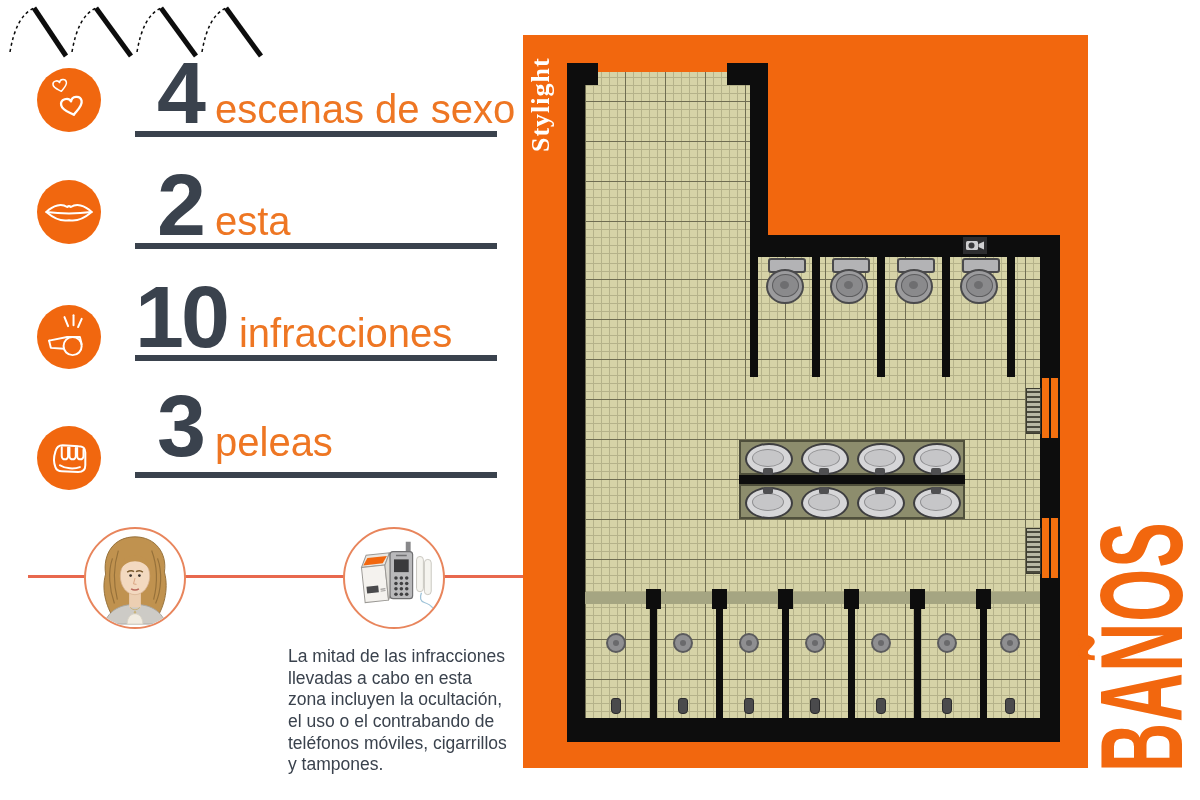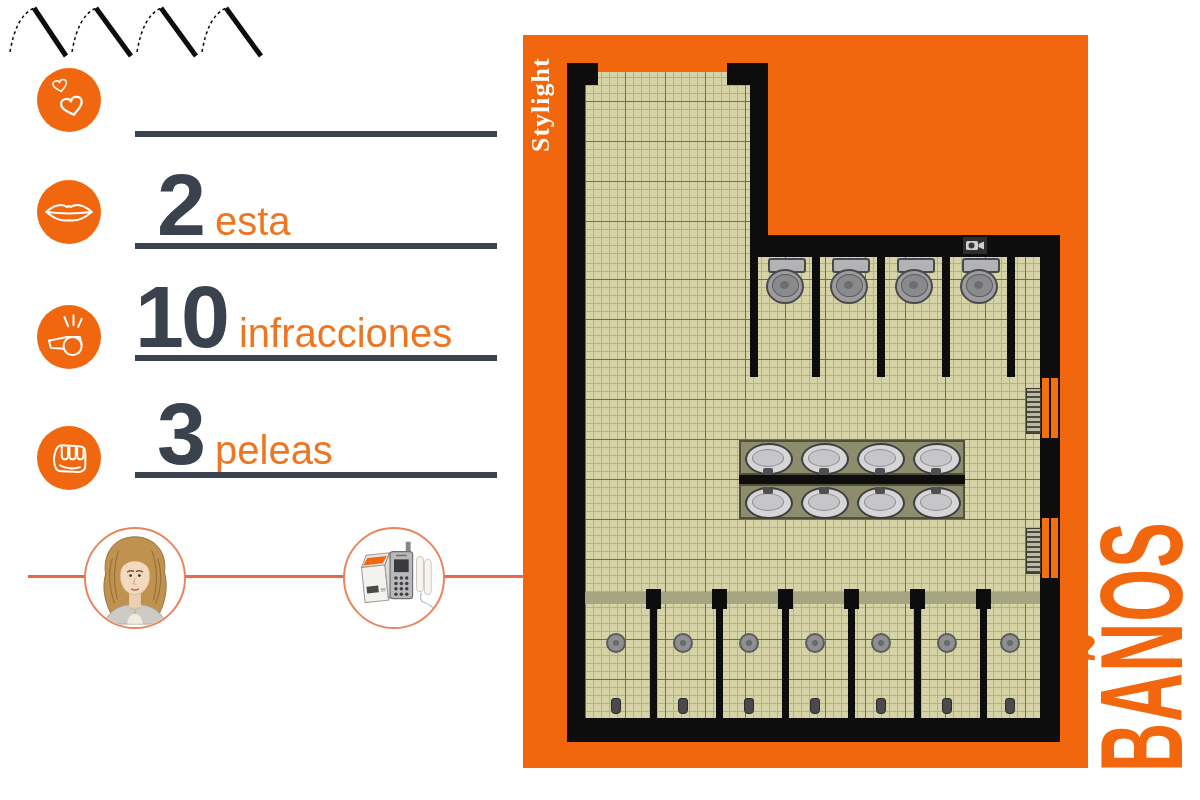--- a/index.html
+++ b/index.html
@@ -62,20 +62,21 @@
 <body>
 
 <div id="stage">
 
   <div class="stat-circle" style="top:68px">
     <svg viewBox="0 0 64 64">
       <path transform="translate(22,15) rotate(-12) scale(0.75)" d="M0 -3 C -1.5 -8 -10 -7.5 -10 -1.5 C -10 3.5 -4 6.5 0 10 C 4 6.5 10 3.5 10 -1.5 C 10 -7.5 1.5 -8 0 -3 Z"></path>
       <path transform="translate(35,37) rotate(-12) scale(1.15)" d="M0 -3 C -1.5 -8 -10 -7.5 -10 -1.5 C -10 3.5 -4 6.5 0 10 C 4 6.5 10 3.5 10 -1.5 C 10 -7.5 1.5 -8 0 -3 Z"></path>
     </svg>
   </div>
+  <div class="stat-line" style="top:49px"><span class="stat-num">4</span><span class="stat-label">escenas de sexo</span></div>
   <div class="stat-rule" style="top:131px"></div>
 
   <div class="stat-circle" style="top:180px">
     <svg viewBox="0 0 64 64">
       <path d="M7 32 C 15 24 24 22.5 30 26.5 C 31.3 25.2 32.7 25.2 34 26.5 C 40 22.5 49 24 57 32 C 47 40.5 38.5 42.5 32 41 C 25.5 42.5 17 40.5 7 32 Z"></path>
       <path d="M7 32 C 23 34 41 34 57 32"></path>
     </svg>
   </div>
   <div class="stat-line" style="top:161px"><span class="stat-num">2</span><span class="stat-label">esta</span></div>
   <div class="stat-rule" style="top:243px"></div>
@@ -95,21 +96,21 @@
 
   <div class="stat-circle" style="top:426px">
     <svg viewBox="0 0 64 64">
       <path d="M17 25 C 15 31 15 37 17 42 C 18 45 21 46.5 24 46.5 L 42 47.5 C 47.5 47.5 50 44.5 50 40 L 50 26 C 50 21.5 47 19 42.5 19 L 25 18 C 20.5 18 18 20.5 17 25 Z"></path>
       <path d="M24 20 L24 30 A3.5 3.5 0 0 0 31 30 L31 20.5"></path>
       <path d="M32.5 20.5 L32.5 30 A3.5 3.5 0 0 0 39.5 30 L39.5 21"></path>
       <path d="M41 21 L41 30 A3.5 3.5 0 0 0 48 30 L48 23"></path>
       <path d="M22 40 C 28 44 38 44.5 44 42"></path>
     </svg>
   </div>
-  <div class="stat-line" style="top:390px"><span class="stat-num">3</span><span class="stat-label">peleas</span></div>
+  <div class="stat-line" style="top:382px"><span class="stat-num">3</span><span class="stat-label">peleas</span></div>
   <div class="stat-rule" style="top:472px"></div>
 
   <div class="divider-line"></div>
 
   <div class="note-circle" style="left:84px">
     <svg viewBox="0 0 100 100">
       <path d="M50 8 C 28 8 17 26 20 46 C 15 64 22 82 30 94 L70 94 C 79 82 85 62 80 44 C 83 25 71 8 50 8 Z" fill="#c0924f" stroke="#96713a" stroke-width="1"></path>
       <path d="M27 30 C 22 44 24 62 29 76 M73 30 C 78 44 77 62 71 76 M33 22 C 28 38 28 56 32 72 M67 22 C 73 38 73 56 69 72" fill="none" stroke="#96713a" stroke-width="1.2"></path>
       <path d="M18 97 C 24 82 36 77 50 77 C 64 77 76 82 82 97 Z" fill="#cdcbc6" stroke="#a9a7a2" stroke-width="1"></path>
       <path d="M42 97 C 42 83 58 83 58 97 Z" fill="#f1ece1" stroke="#d8d3c5" stroke-width="1"></path>
@@ -153,20 +154,26 @@
         <circle cx="52" cy="66.5" r="1.8"></circle>
           <circle cx="57.5" cy="66.5" r="1.8"></circle>
           <circle cx="63" cy="66.5" r="1.8"></circle>
       </g>
       <rect x="73" y="28" width="7" height="36" rx="3.5" fill="#f5f4ef" stroke="#c9c7c0" stroke-width="1"></rect>
       <rect x="81" y="31" width="7" height="36" rx="3.5" fill="#f5f4ef" stroke="#c9c7c0" stroke-width="1"></rect>
       <path d="M78 65 q -3 8 3 10 t 9 6" fill="none" stroke="#9fc3d8" stroke-width="1.3"></path>
     </svg>
   </div>
 
+  <div class="note-text" style="left:288px;width:240px">La mitad de las infracciones
+llevadas a cabo en esta
+zona incluyen la ocultación,
+el uso o el contrabando de
+teléfonos móviles, cigarrillos
+y tampones.</div>
 
   <div class="panel"></div>
   <div class="brand">Stylight</div>
   <div class="banos">BAÑOS</div>
 
   <div id="plan">
 
     <div class="tile" style="left:585px;top:72px;width:165px;height:190px"></div>
     <div class="tile" style="left:585px;top:257px;width:455px;height:463px"></div>
 

